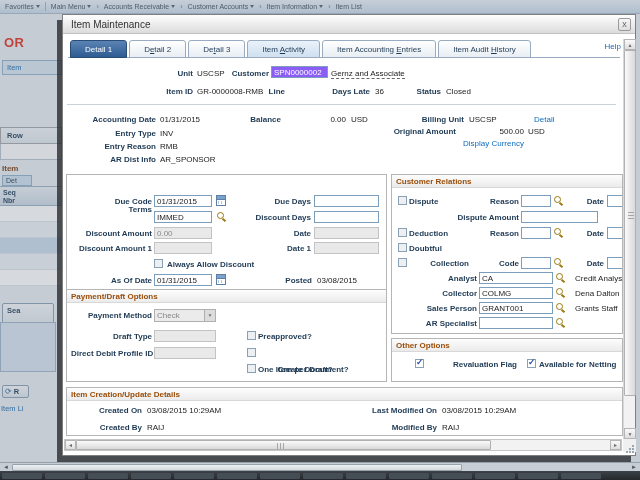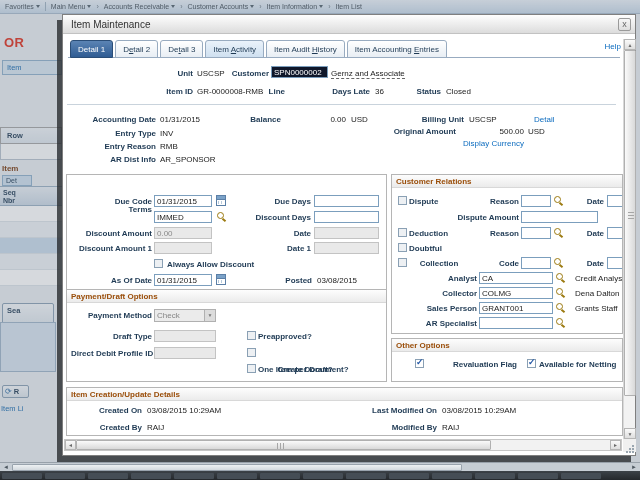--- a/index.html
+++ b/index.html
@@ -49,34 +49,34 @@
   .modal{position:absolute;left:62px;top:14px;width:574px;height:442px;background:#fff;border:1px solid #7f7f7f;
     box-shadow:-5px 6px 0 rgba(40,44,48,.8);z-index:10;font-size:8px}
   .mtitle{position:absolute;left:0;top:0;width:100%;height:19px;background:linear-gradient(#fefefe,#dcdcdc);
     border-bottom:1px solid #c2c2c2;color:#333;font-size:10px;padding:4px 0 0 8px}
   .mclose{position:absolute;right:4px;top:3px;width:13px;height:13px;background:linear-gradient(#f6f6f6,#dedede);
     border:1px solid #9a9a9a;border-radius:2px;color:#666;font-size:9px;text-align:center;line-height:11px;cursor:pointer}
   .help{position:absolute;right:14px;top:27px;color:#0d6cbf;font-size:8px;cursor:pointer}
 
   .tabline{position:absolute;left:5px;top:42px;width:552px;height:1px;background:#98abc0}
   .tabs{position:absolute;left:7px;top:25px;display:flex;gap:2px;z-index:2}
-  .tab{height:18px;padding:4px 7px 0;border:1px solid #98abc0;border-radius:3px 3px 0 0;
+  .tab{height:18px;padding:4px 14px 0;border:1px solid #98abc0;border-radius:3px 3px 0 0;
     background:linear-gradient(#ffffff,#e8eef4);font-size:8px;color:#1f3a54;white-space:nowrap;cursor:pointer}
   .tab.active{background:linear-gradient(#5b84b4,#2f5c93);color:#fff;border-color:#2a4d77}
   .tab.tint{background:linear-gradient(#eaf2fa,#cfe0f0)}
   .accel{text-decoration:underline}
 
   .lbl{position:absolute;font-weight:bold;color:#1f3a54;font-size:8px;text-align:right;white-space:nowrap}
   .val{position:absolute;color:#222;font-size:8px;white-space:nowrap}
   .rval{position:absolute;color:#222;font-size:8px;text-align:right;white-space:nowrap}
   .link{position:absolute;color:#0d6cbf;font-size:8px;white-space:nowrap;cursor:pointer}
   .inp{position:absolute;height:12px;border:1px solid #7b9ebd;background:#fff;font-size:8px;color:#222;
     padding:1px 2px 0;white-space:nowrap;overflow:hidden}
   .inp.dis{background:#e9e9e9;border-color:#c3c3c3;color:#8a8a8a}
-  .inp.sel{background:#0f172a;color:#fff}
+  .inp.sel{background:#8b5cf6;color:#fff}
   .dashlink{position:absolute;color:#222;font-size:8px;border-bottom:1px dashed #666;white-space:nowrap;cursor:pointer}
   .sepline{position:absolute;height:1px;background:#c9d3dc}
 
   .grp{position:absolute;border:1px solid #b5b5b5;background:#fff;overflow:hidden}
   .grp-h{height:13px;background:linear-gradient(#fdfdfd,#ebebeb);border-bottom:1px solid #d8d8d8;
     font-weight:bold;font-size:8px;color:#9a4e0a;padding:2px 0 0 4px}
 
   .cb{position:absolute;width:9px;height:9px;border:1px solid #8aa0b4;background:#edf0f3;cursor:pointer}
   .cb .ck{position:absolute;left:0;top:-3px;font-size:9px;color:#2458a6;font-weight:bold}
   .lookup{position:absolute;width:10px;height:10px;cursor:pointer}
@@ -209,24 +209,24 @@
       <div class="tab">
         <span>D</span><span class="accel">e</span><span>tail 2</span>
       </div>
       <div class="tab">
         <span>De</span><span class="accel">t</span><span>ail 3</span>
       </div>
       <div class="tab tint">
         <span>Item </span><span class="accel">A</span><span>ctivity</span>
       </div>
       <div class="tab">
+        <span>Item Accounting </span><span class="accel">E</span><span>ntries</span>
+      </div>
+      <div class="tab">
         <span>Item Audit </span><span class="accel">H</span><span>istory</span>
-      </div>
-      <div class="tab">
-        <span>Item Accounting </span><span class="accel">E</span><span>ntries</span>
       </div>
     </div>
 
     <span class="lbl" style="left:60px;top:54px;width:70px">Unit</span>
     <span class="val" style="left:134px;top:54px">USCSP</span>
     <span class="lbl" style="left:136px;top:54px;width:70px">Customer</span>
     <span class="inp sel" style="left:208px;top:51px;width:57px">SPN0000002</span>
     <span class="dashlink" style="left:268px;top:54px">Gernz and Associate</span>
 
     <span class="lbl" style="left:60px;top:72px;width:70px">Item ID</span>
@@ -312,21 +312,21 @@
       <span class="lbl" style="left:77px;top:54px;width:50px">Reason</span>
       <span class="inp" style="left:129px;top:52px;width:30px"></span>
       <span class="lookup" style="left:161px;top:53px"></span>
       <span class="lbl" style="left:172px;top:54px;width:40px">Date</span>
       <span class="inp" style="left:215px;top:52px;width:16px"></span>
 
       <span class="cb" style="left:6px;top:68px"></span>
       <span class="lbl" style="left:17px;top:69px;width:60px;text-align:left">Doubtful</span>
 
       <span class="cb" style="left:6px;top:83px"></span>
-      <span class="lbl" style="left:17px;top:84px;width:60px;text-align:center">Collection</span>
+      <span class="lbl" style="left:17px;top:84px;width:60px;text-align:right">Collection</span>
       <span class="lbl" style="left:77px;top:84px;width:50px">Code</span>
       <span class="inp" style="left:129px;top:82px;width:30px"></span>
       <span class="lookup" style="left:161px;top:83px"></span>
       <span class="lbl" style="left:172px;top:84px;width:40px">Date</span>
       <span class="inp" style="left:215px;top:82px;width:16px"></span>
 
       <span class="lbl" style="left:25px;top:99px;width:60px">Analyst</span>
       <span class="inp" style="left:87px;top:97px;width:74px">CA</span>
       <span class="lookup" style="left:163px;top:98px"></span>
       <span class="val" style="left:183px;top:99px">Credit Analyst</span>

